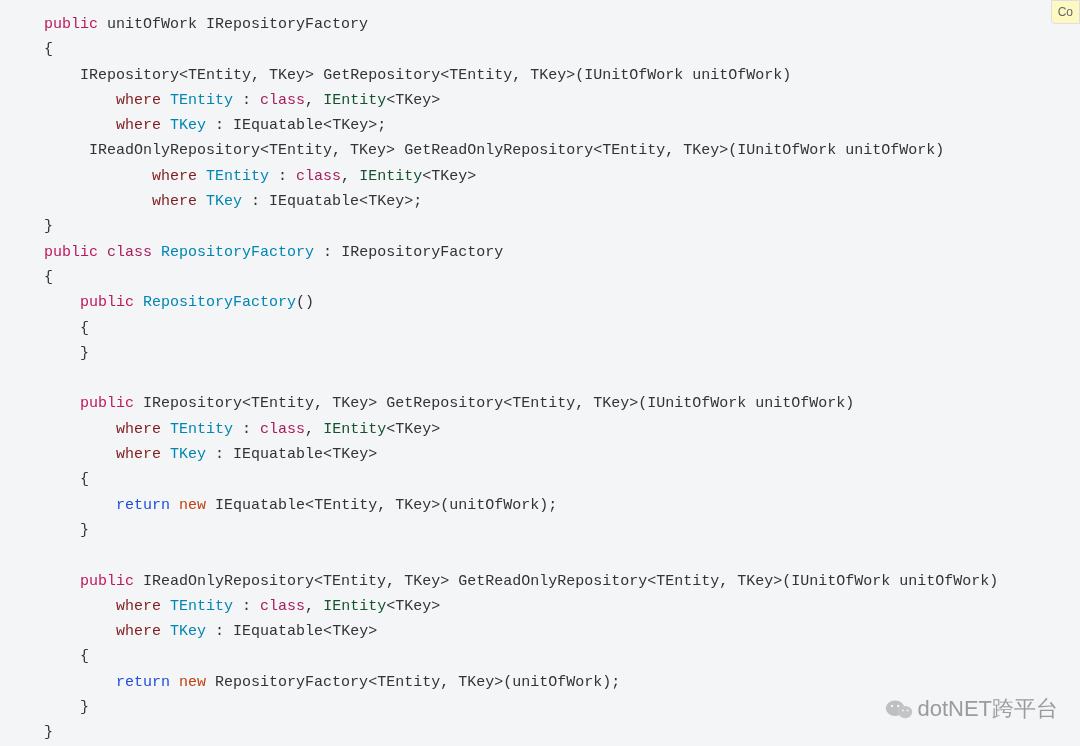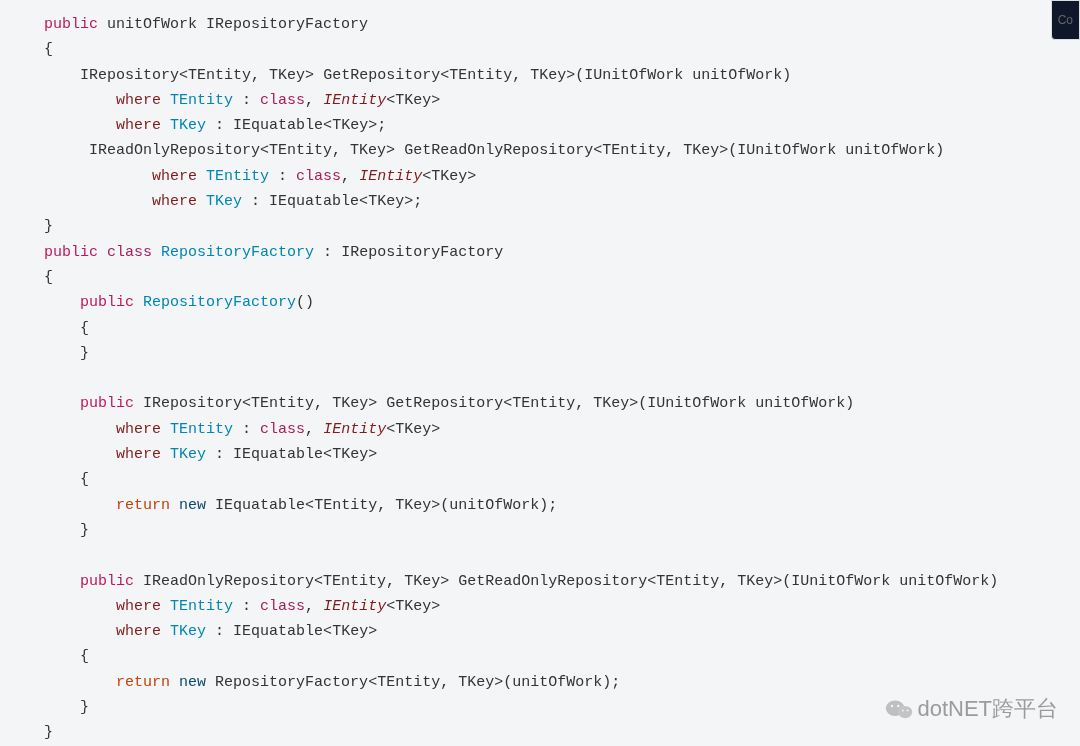--- a/index.html
+++ b/index.html
@@ -16,36 +16,36 @@
   pre {
     font-family: inherit;
     line-height: 25.3px;
     white-space: pre;
     color: #333333;
   }
   .kw-mod { color: #be185d; }
   .kw-cls { color: #a71d5d; }
   .kw-cls2 { color: #a71d5d; }
   .kw-where { color: #7f1d1d; }
-  .kw-ret { color: #c2410c; }
-  .kw-new { color: #0c4a6e; }
+  .kw-ret { color: #1d4ed8; }
+  .kw-new { color: #c2410c; }
   .typename { color: #0086b3; }
-  .ientity { color: #7f1d1d; font-style: italic; }
+  .ientity { color: #14532d; }
   .tkey { color: #0086b3; }
   .copy-btn {
     position: absolute;
     top: 0;
     right: 0;
-    background: #0f172a;
+    background: #fef9c3;
     border: 1px solid #dedede;
     border-radius: 0 0 0 4px;
     font-family: sans-serif;
     font-size: 12px;
     color: #666;
-    padding: 12px 6px;
+    padding: 4px 6px;
     cursor: pointer;
   }
   .watermark {
     position: absolute;
     right: 22px;
     bottom: 22px;
     display: flex;
     align-items: center;
     gap: 4px;
     color: rgba(80,80,80,0.55);

